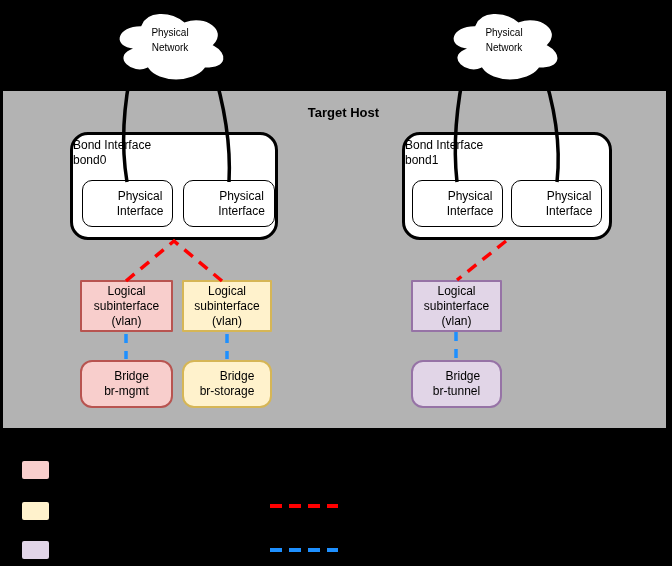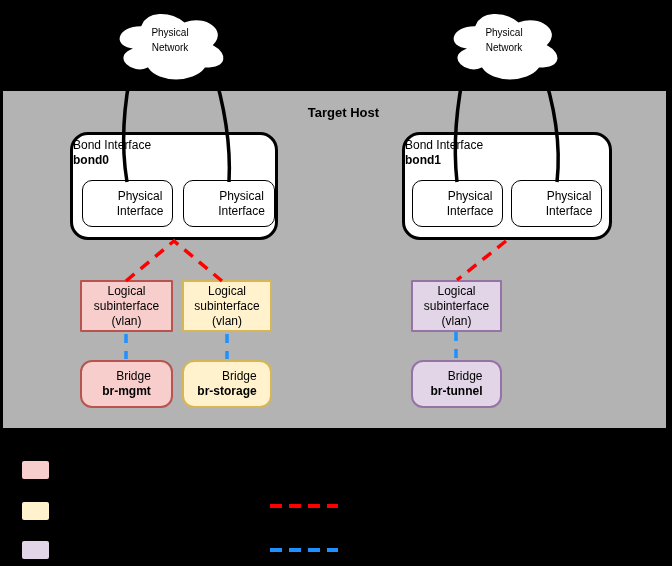--- a/index.html
+++ b/index.html
@@ -20,21 +20,21 @@
   }
   .host-title{
     position:absolute;left:0;top:14px;width:100%;text-align:center;
     font-weight:bold;font-size:13px;padding-left:9px;
   }
   .bond{
     position:absolute;background:var(--box_fill);border:3px solid var(--line);
     border-radius:18px;z-index:2;box-sizing:border-box;
   }
   .bond-text{position:absolute;left:0;top:3px;width:100%;text-align:left;font-size:12px;line-height:15px;}
-  .bold{font-weight:bold;}
+  .bold{font-weight:normal;}
   .pi{
     position:absolute;background:var(--box_fill);border:1.5px solid var(--line);
     border-radius:10px;z-index:3;box-sizing:border-box;
     display:flex;align-items:center;justify-content:center;
     text-align:center;font-size:12px;line-height:15px;padding-left:25px;
   }
   .pi-label{width:70px;}
   .sub{
     position:absolute;border-radius:1px;border:2.5px solid;z-index:2;box-sizing:border-box;
     display:flex;align-items:center;justify-content:center;text-align:center;

